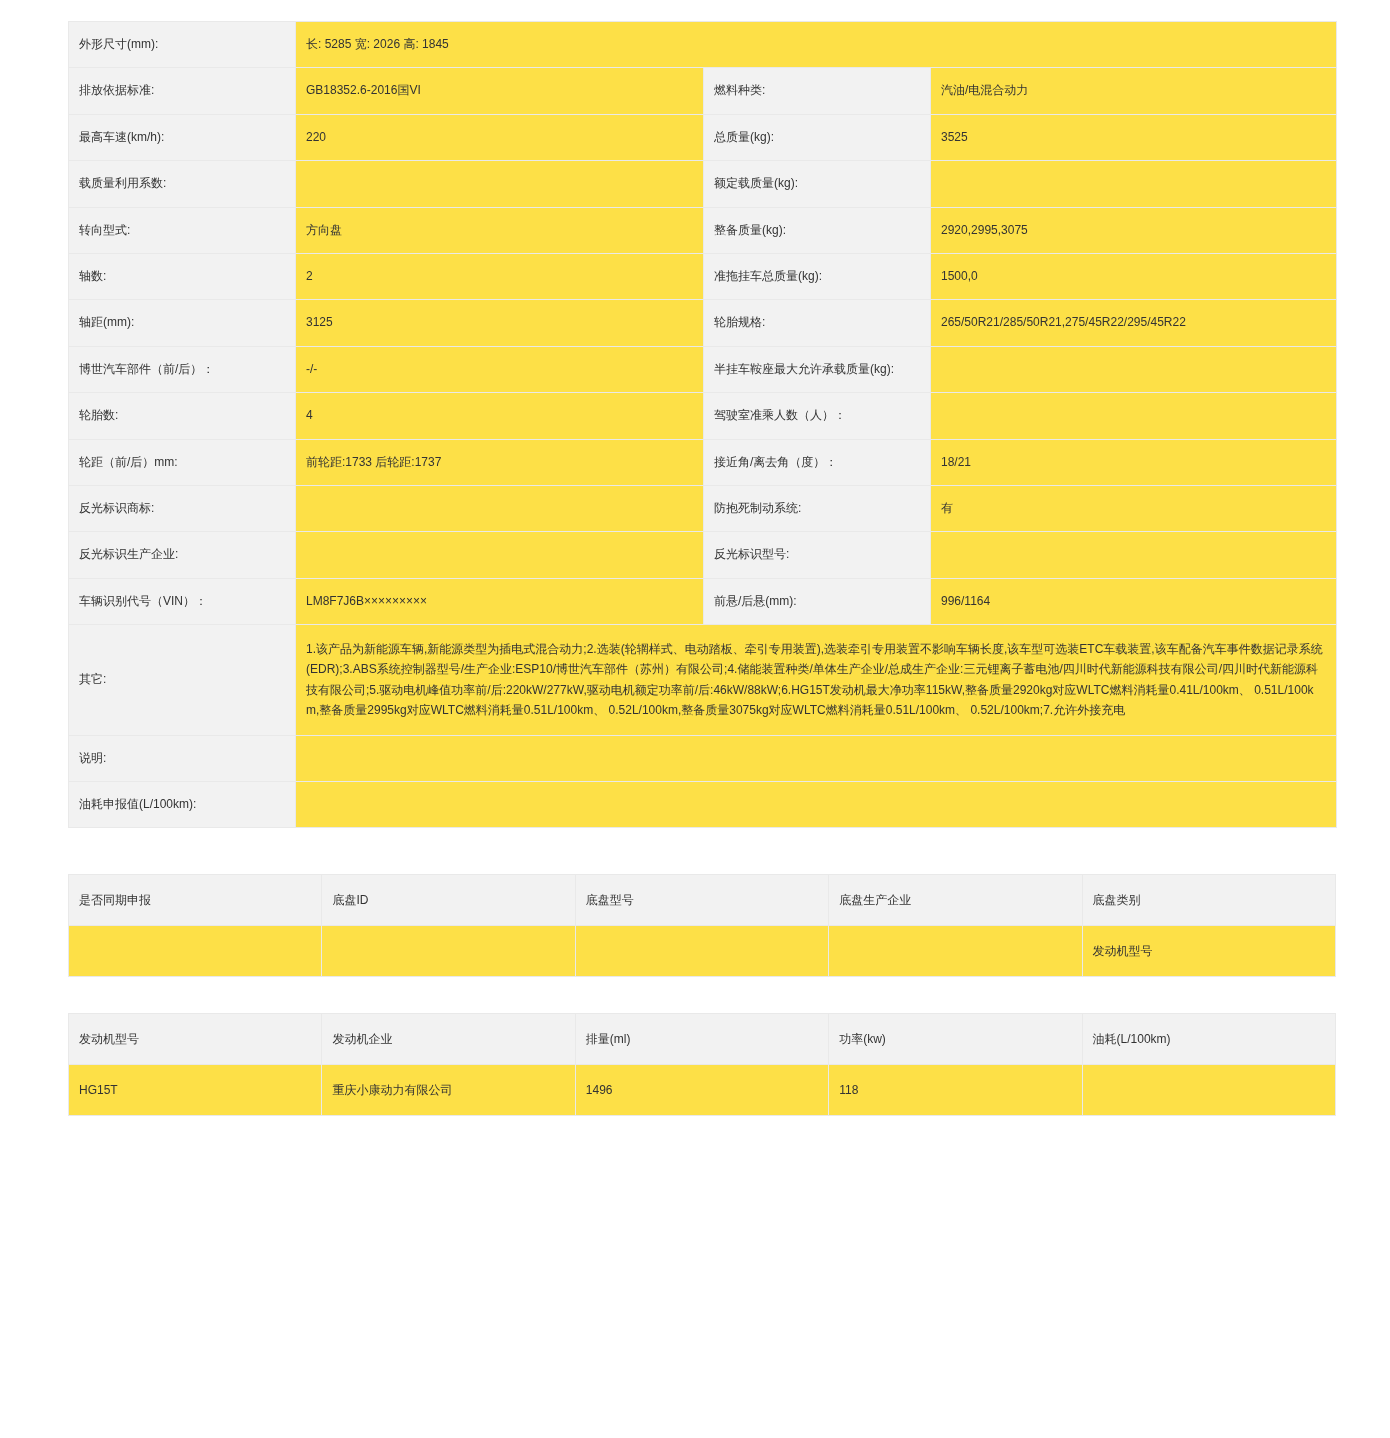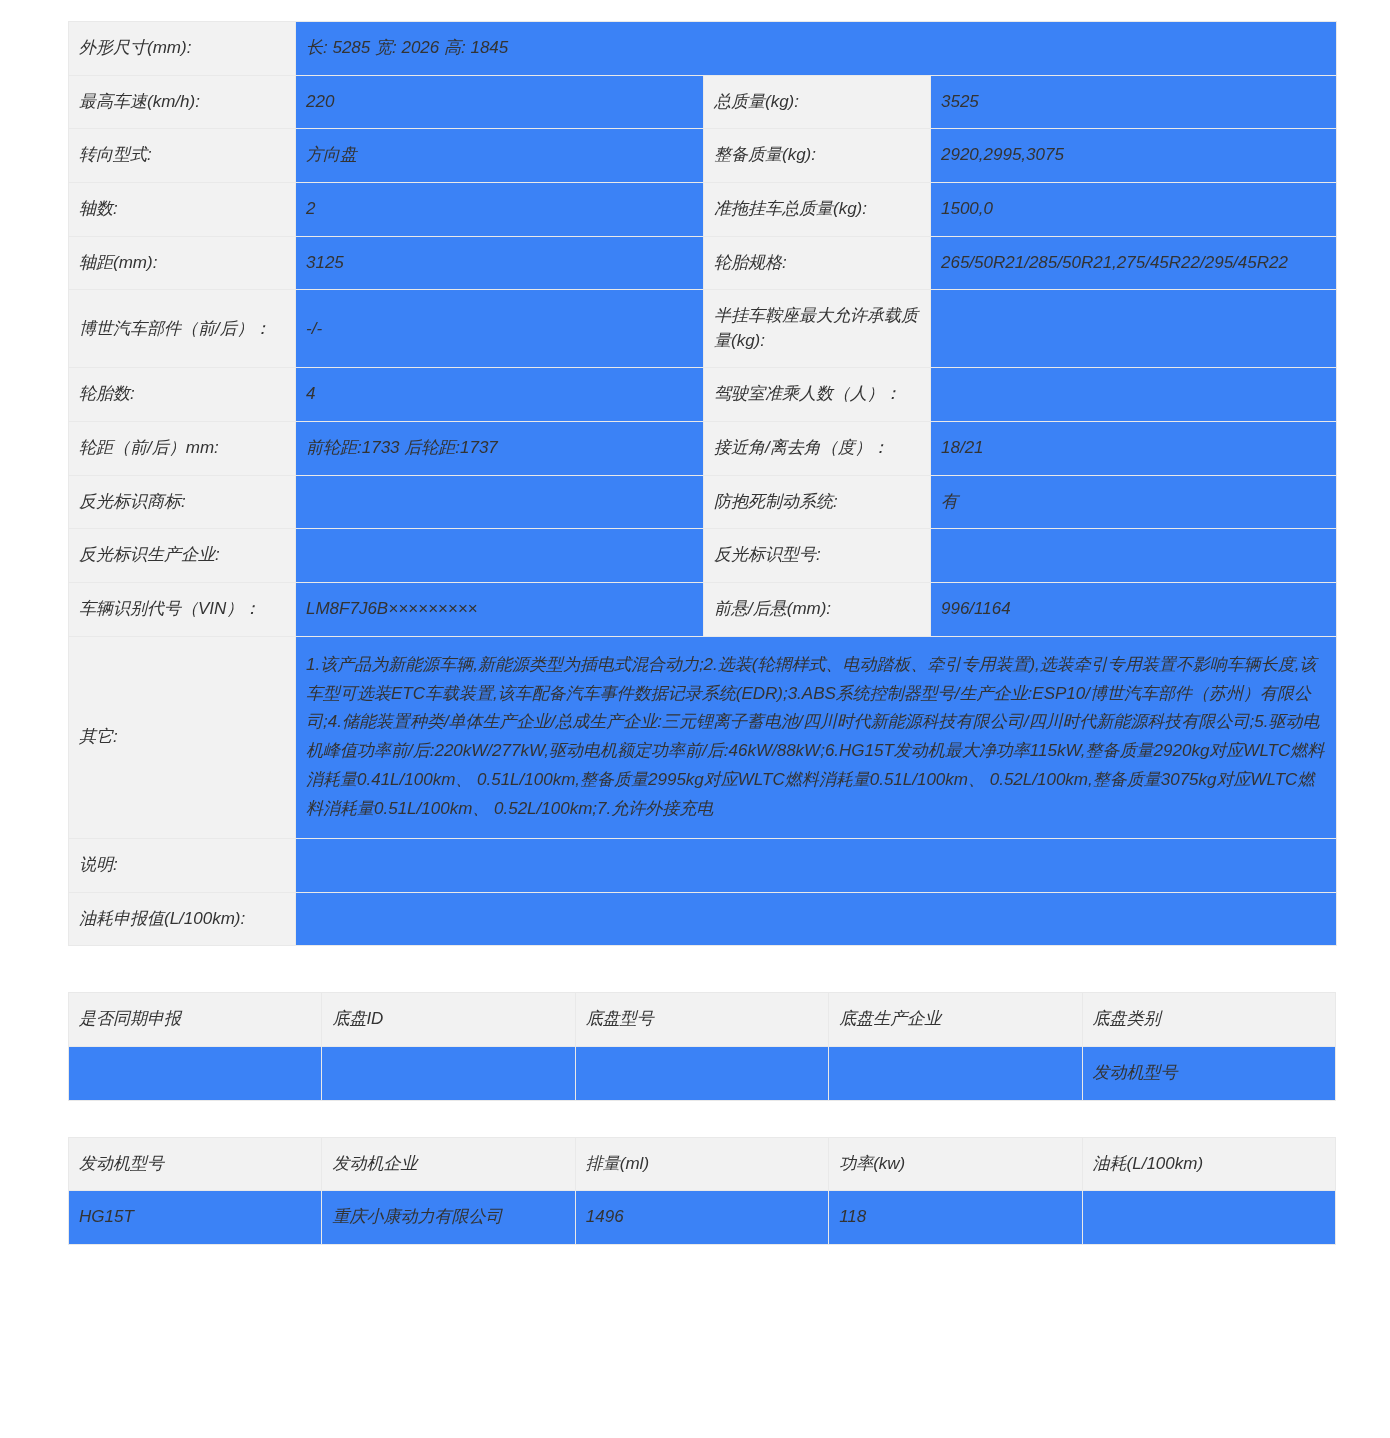--- a/index.html
+++ b/index.html
@@ -12,38 +12,37 @@
   .page {
     width: 1390px;
     min-height: 1438px;
     box-sizing: border-box;
     padding: 21px 54px 28px 68px;
   }
   table {
     border-collapse: collapse;
     table-layout: fixed;
     width: 1268px;
-    font-size: 17px;
+    font-size: 12px;
     color: #333333;
-    font-style: italic;
   }
   td, th {
     border: 1px solid #e9e9e9;
     padding: 14px 10px;
     vertical-align: middle;
     font-weight: normal;
     text-align: left;
     line-height: 1.45;
     word-break: break-all;
   }
   .cell-label, thead th {
     background: #f2f2f2;
   }
   .cell-value {
-    background: #3b82f6;
+    background: #fde047;
   }
   .cell-other {
     line-height: 1.7;
   }
   .gap1 { height: 46px; }
   .gap2 { height: 36px; }
   .simple-table td, .simple-table th { height: 22px; }
 </style>
 </head>
 <body>
@@ -56,24 +55,36 @@
       <col style="width:408px">
       <col style="width:227px">
       <col style="width:406px">
     </colgroup>
     <tbody>
         <tr>
           <td class="cell-label">外形尺寸(mm):</td>
           <td class="cell-value" colspan="3">长: 5285 宽: 2026 高: 1845</td>
         </tr>
         <tr>
+          <td class="cell-label">排放依据标准:</td>
+          <td class="cell-value">GB18352.6-2016国VI</td>
+          <td class="cell-label">燃料种类:</td>
+          <td class="cell-value">汽油/电混合动力</td>
+        </tr>
+        <tr>
           <td class="cell-label">最高车速(km/h):</td>
           <td class="cell-value">220</td>
           <td class="cell-label">总质量(kg):</td>
           <td class="cell-value">3525</td>
+        </tr>
+        <tr>
+          <td class="cell-label">载质量利用系数:</td>
+          <td class="cell-value"></td>
+          <td class="cell-label">额定载质量(kg):</td>
+          <td class="cell-value"></td>
         </tr>
         <tr>
           <td class="cell-label">转向型式:</td>
           <td class="cell-value">方向盘</td>
           <td class="cell-label">整备质量(kg):</td>
           <td class="cell-value">2920,2995,3075</td>
         </tr>
         <tr>
           <td class="cell-label">轴数:</td>
           <td class="cell-value">2</td>

